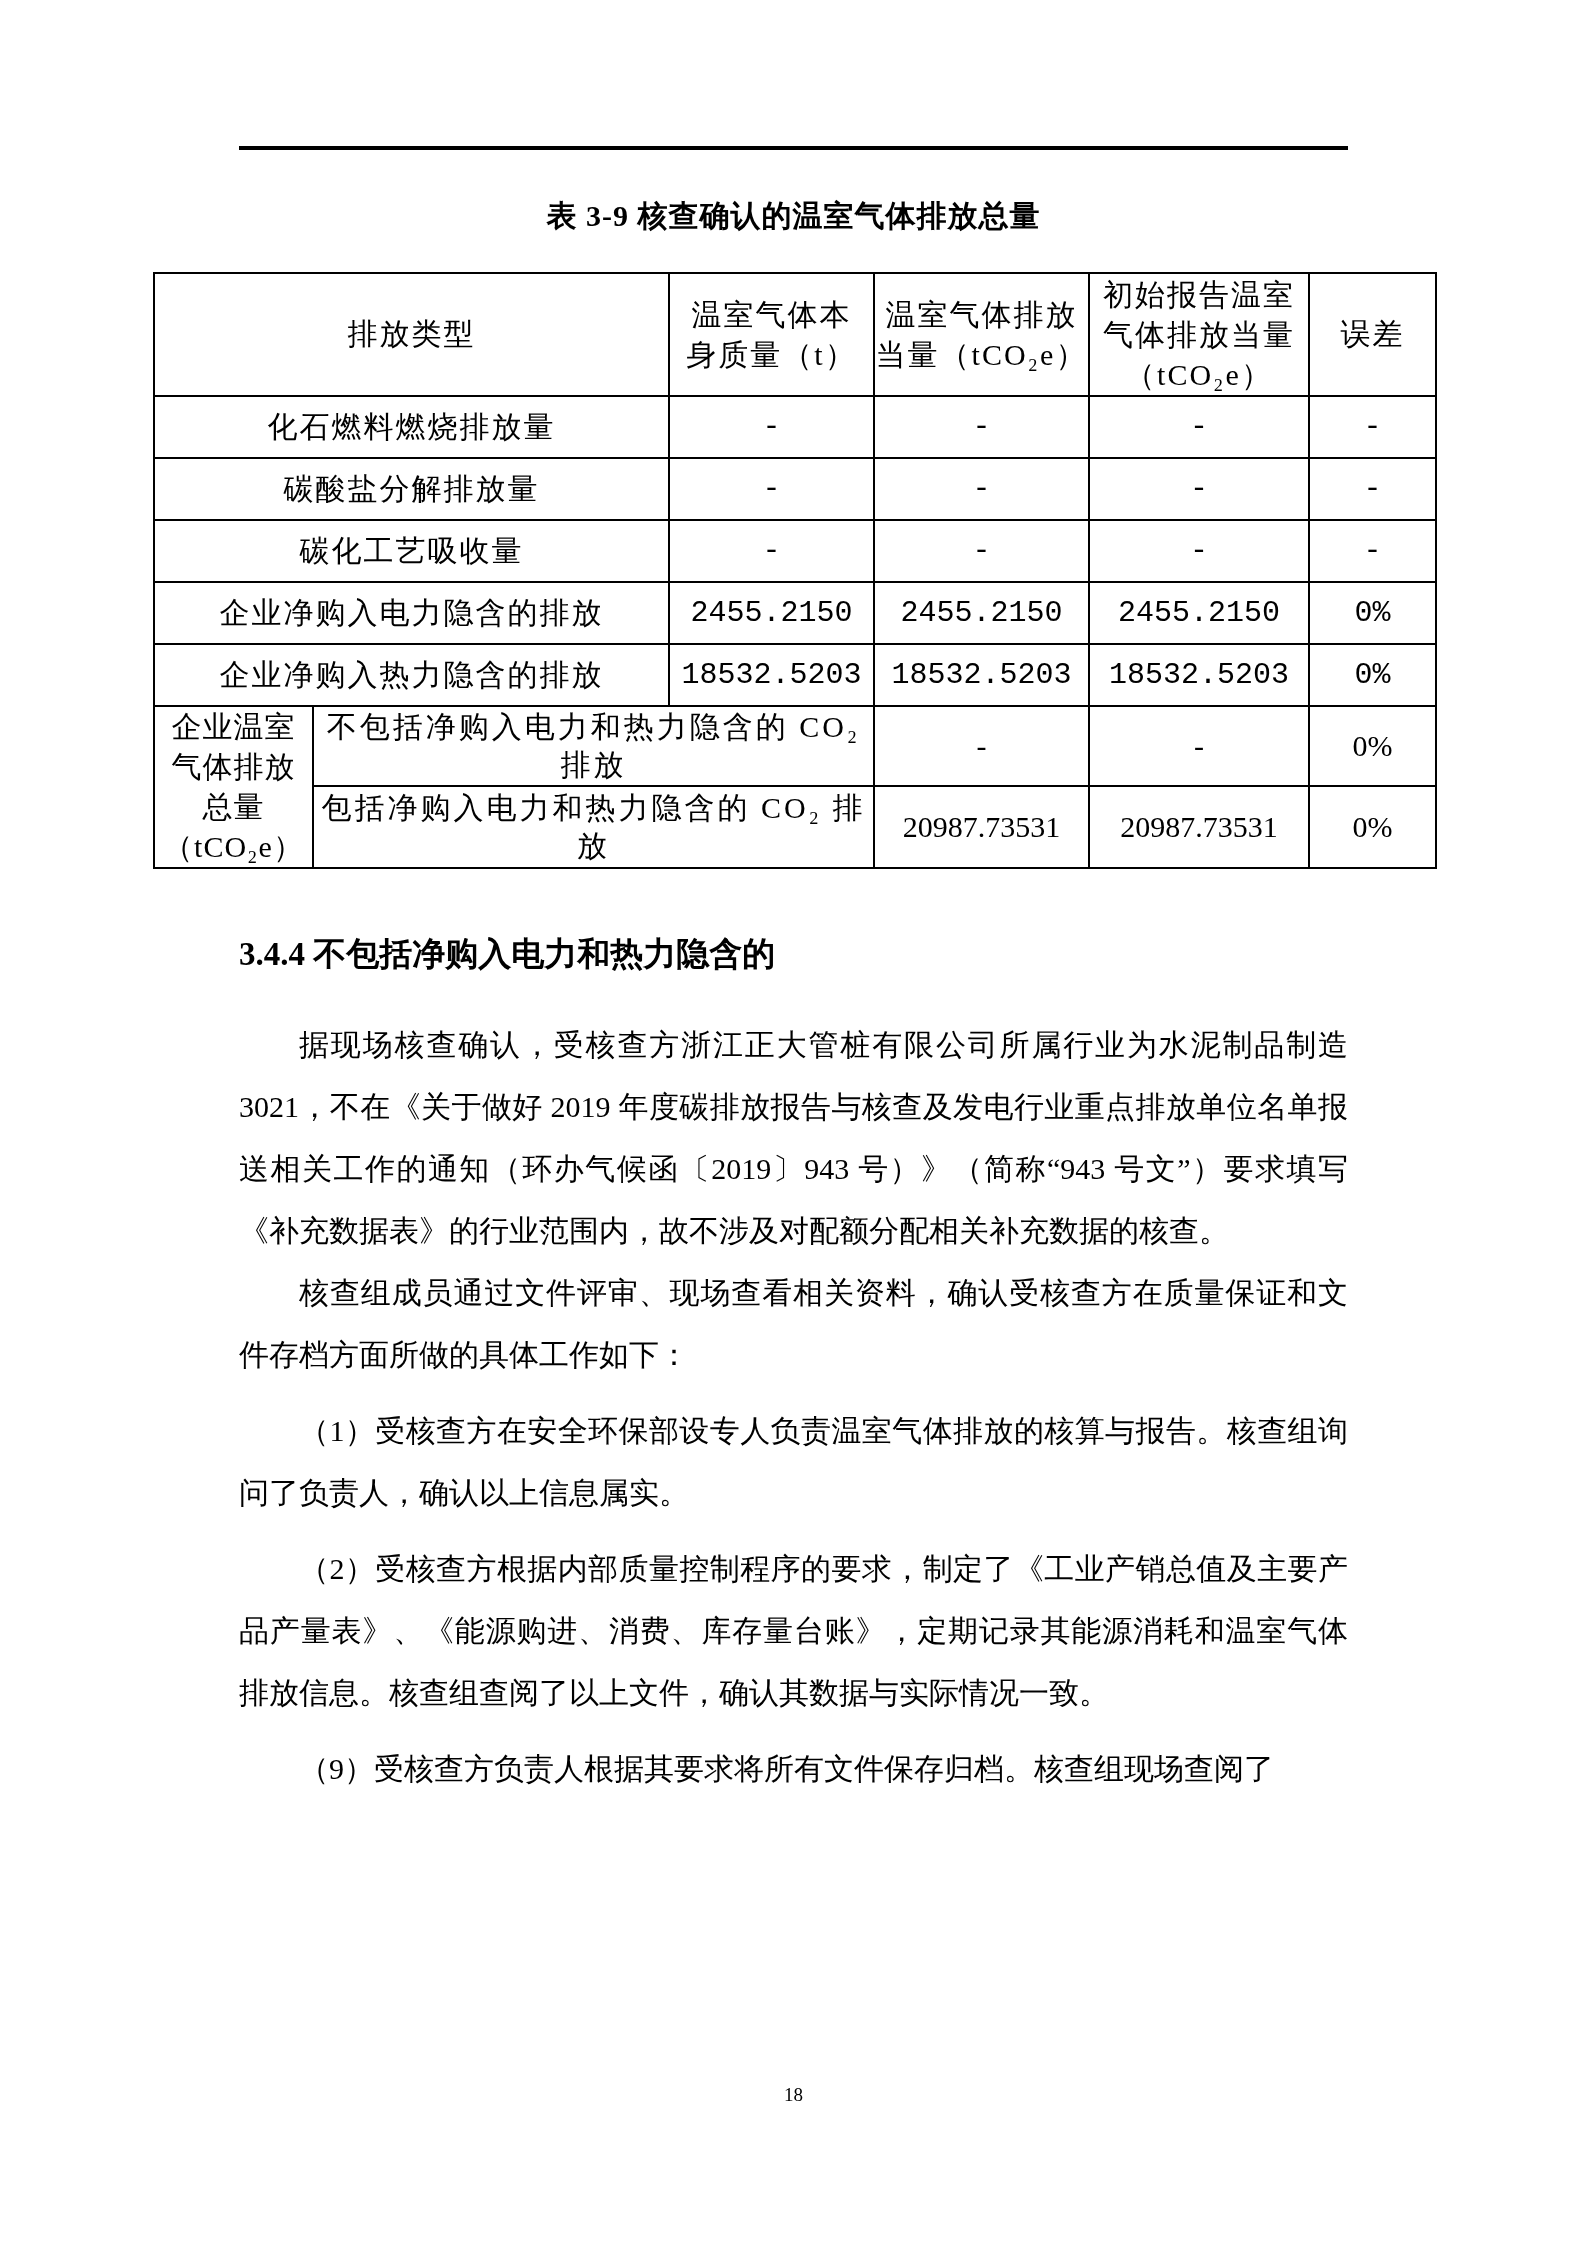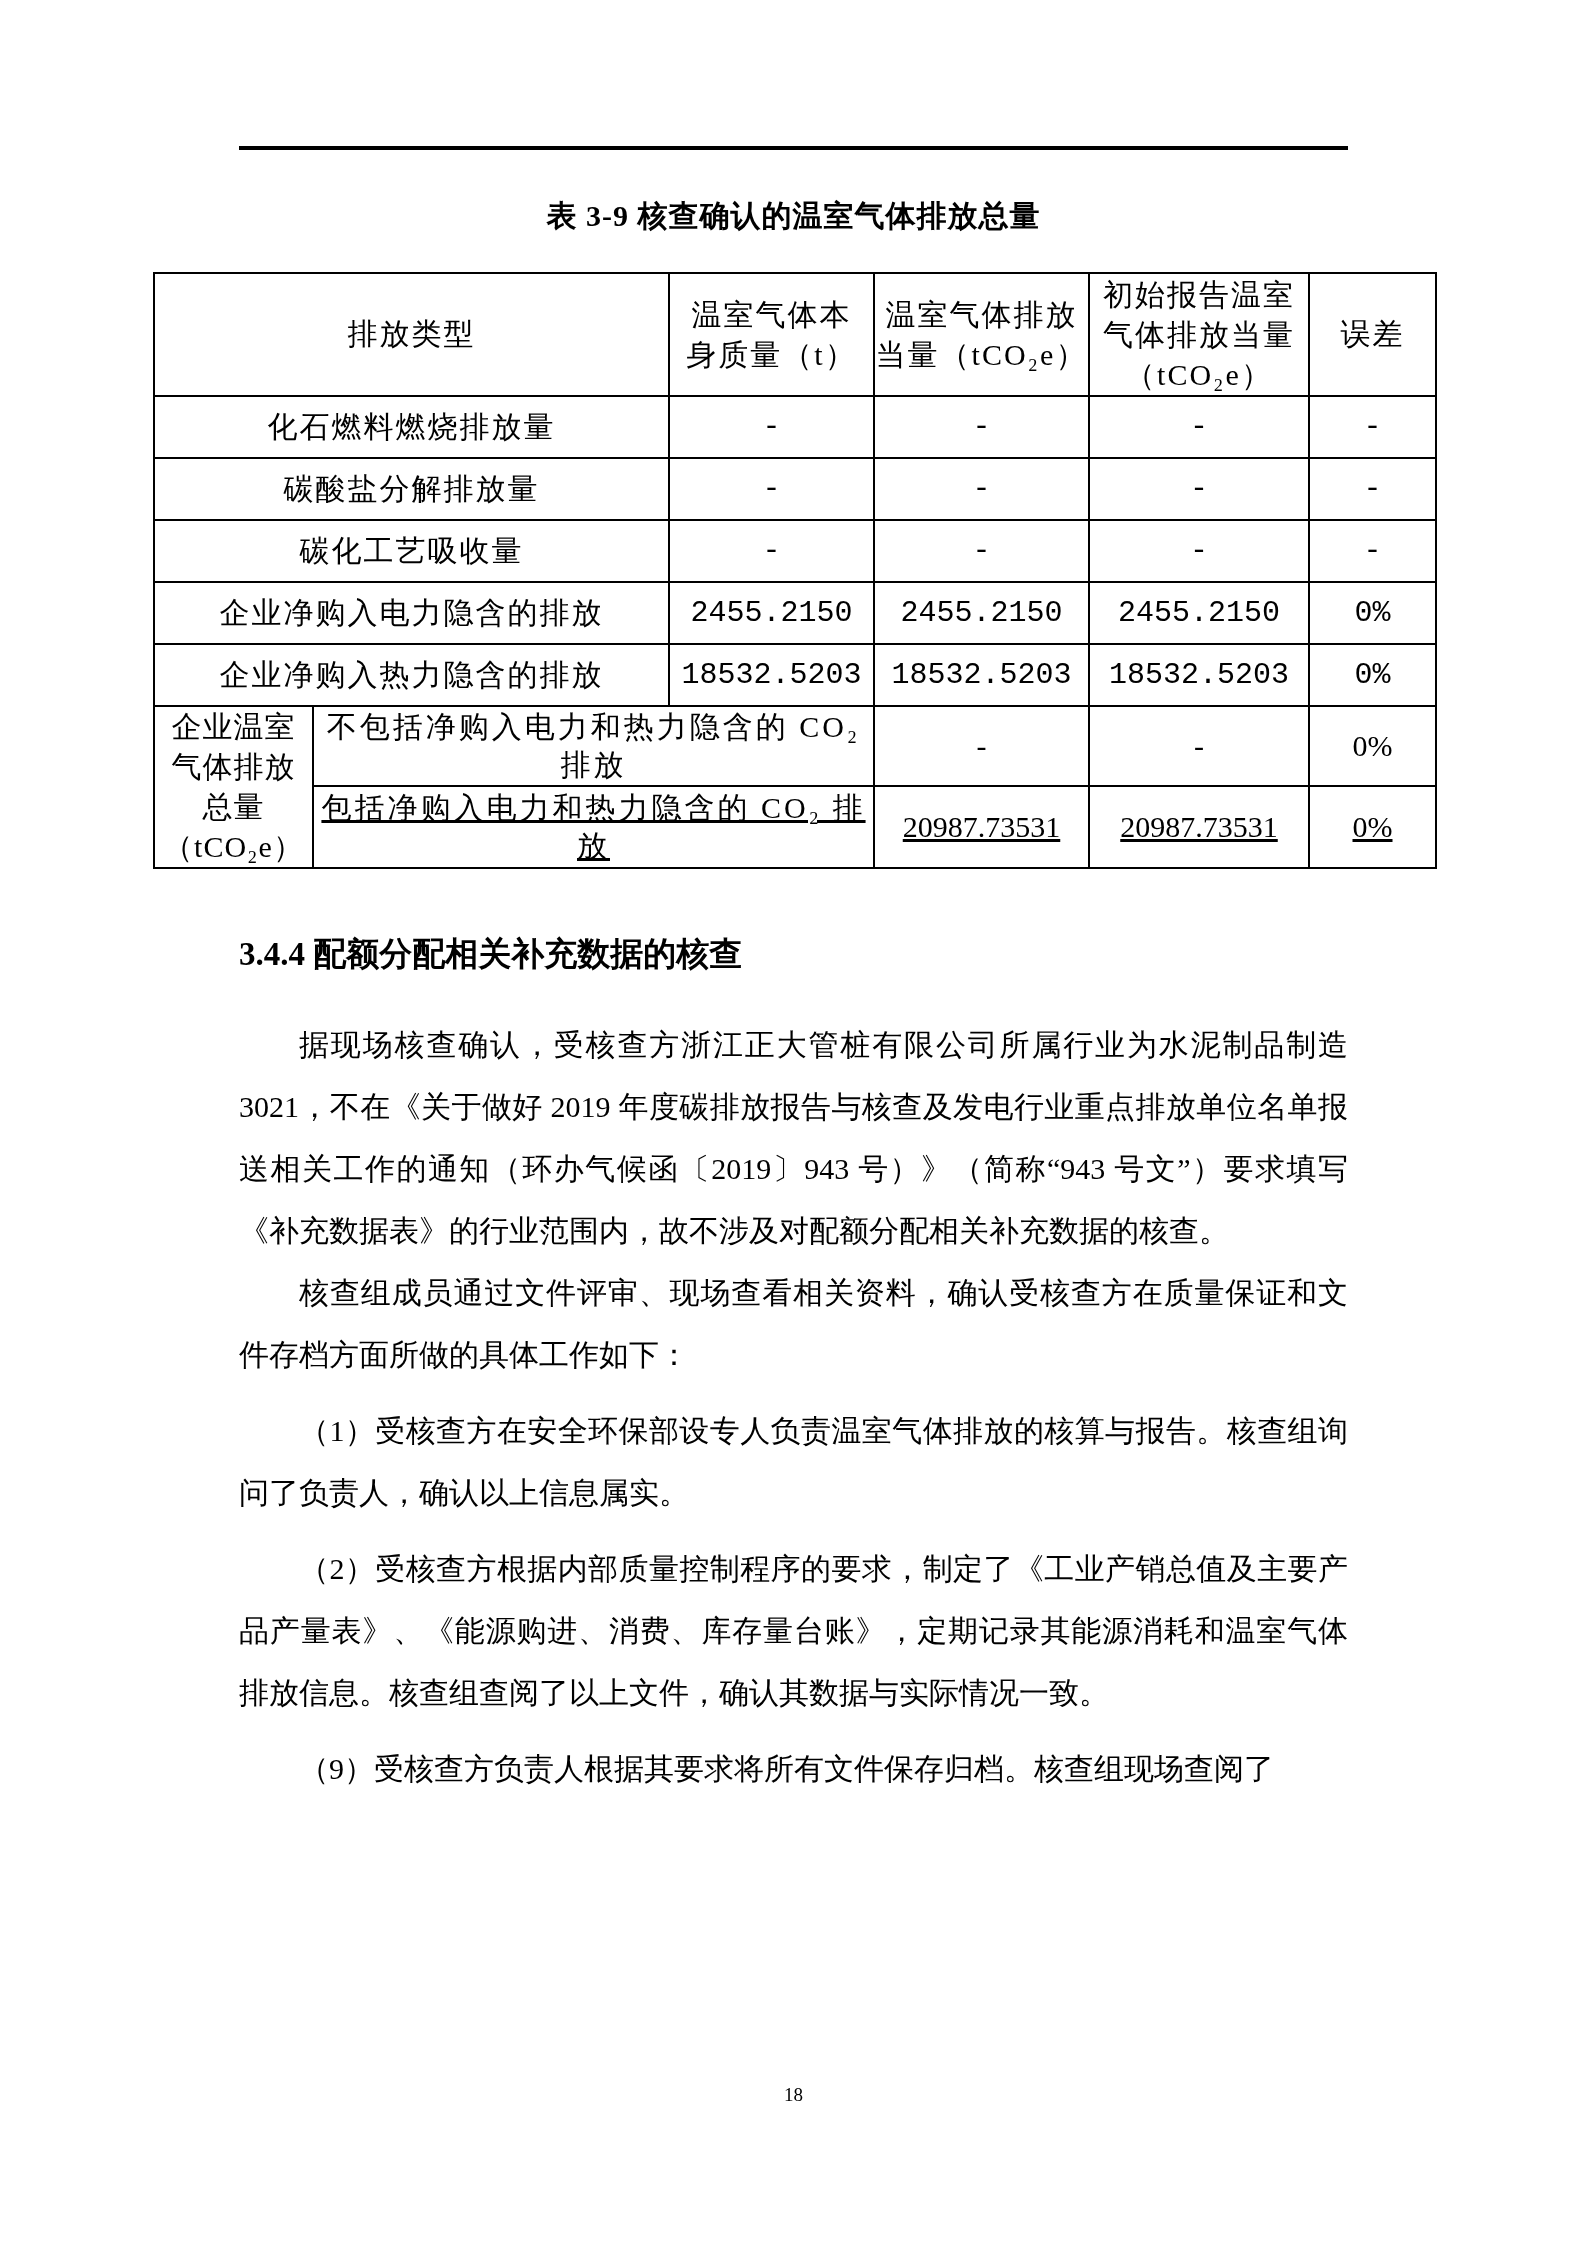--- a/index.html
+++ b/index.html
@@ -47,21 +47,21 @@
     border: 2px solid #000000;
     text-align: center;
     vertical-align: middle;
     font-size: 30px;
     font-weight: normal;
     padding: 0;
   }
   tr.hdr { height: 123px; }
   tr.r   { height: 62px; font-family: Liberation Mono, monospace; }
   tr.rt1 { height: 74px; }
-  tr.rt2 { height: 80px; text-decoration: underline; }
+  tr.rt2 { height: 80px; }
   .prewrap { white-space: pre-line; line-height: 40px; }
   th.stub { font-weight: bold; letter-spacing: 2px; }
   td.lbl  { letter-spacing: 2px; }
   td.num  { font-size: 29px; letter-spacing: 0; }
   td.desc {
     text-align: left;
     padding-left: 14px;
     padding-right: 8px;
     letter-spacing: 3px;
     line-height: 38px;
@@ -179,21 +179,21 @@
       <td class="desc prewrap" colspan="2">包括净购入电力和热力隐含的 CO₂ 排
 放</td>
       <td class="num">20987.73531</td>
       <td class="num">20987.73531</td>
       <td class="num">0%</td>
     </tr>
   </tbody>
     </table>
 
   <div class="body-text">
-    <h2>3.4.4 配额分配相关补充数据的核查</h2>
+    <h2>3.4.4 不包括净购入电力和热力隐含的</h2>
     <p>据现场核查确认，受核查方浙江正大管桩有限公司所属行业为水泥制品制造 3021，不在《关于做好 2019 年度碳排放报告与核查及发电行业重点排放单位名单报送相关工作的通知（环办气候函〔2019〕943 号）》（简称“943 号文”）要求填写《补充数据表》的行业范围内，故不涉及对配额分配相关补充数据的核查。</p>
     <p>核查组成员通过文件评审、现场查看相关资料，确认受核查方在质量保证和文件存档方面所做的具体工作如下：</p>
     <p class="item">（1）受核查方在安全环保部设专人负责温室气体排放的核算与报告。核查组询问了负责人，确认以上信息属实。</p>
     <p class="item">（2）受核查方根据内部质量控制程序的要求，制定了《工业产销总值及主要产品产量表》、《能源购进、消费、库存量台账》，定期记录其能源消耗和温室气体排放信息。核查组查阅了以上文件，确认其数据与实际情况一致。</p>
     <p class="item">（9）受核查方负责人根据其要求将所有文件保存归档。核查组现场查阅了</p>
   </div>
 
   <div class="page-number">18</div>
 
 </div>

